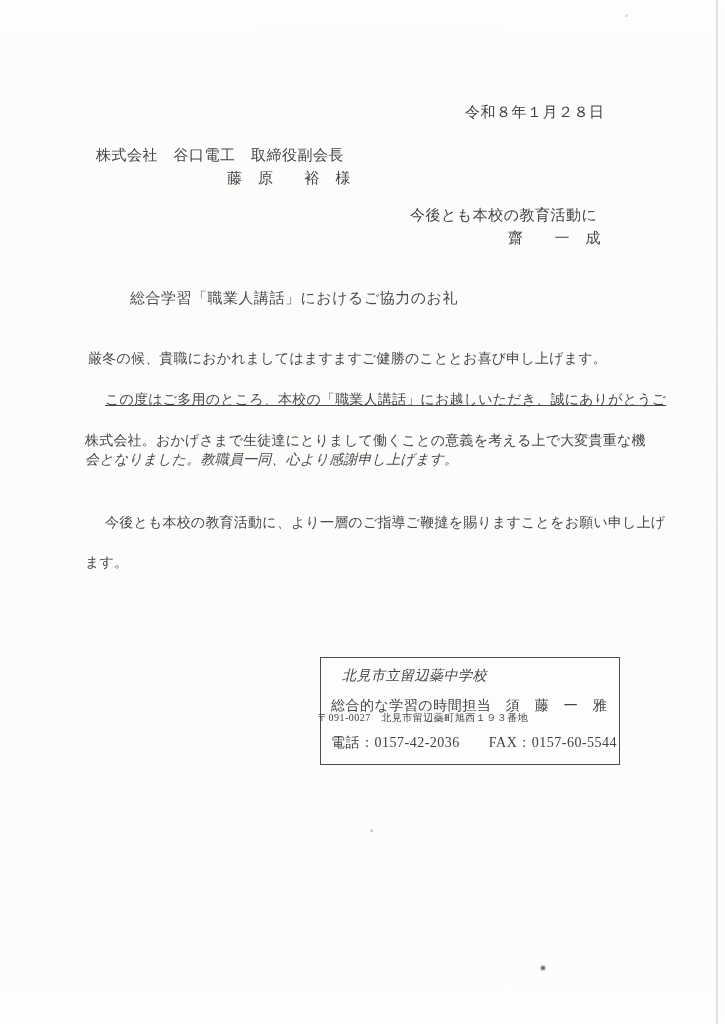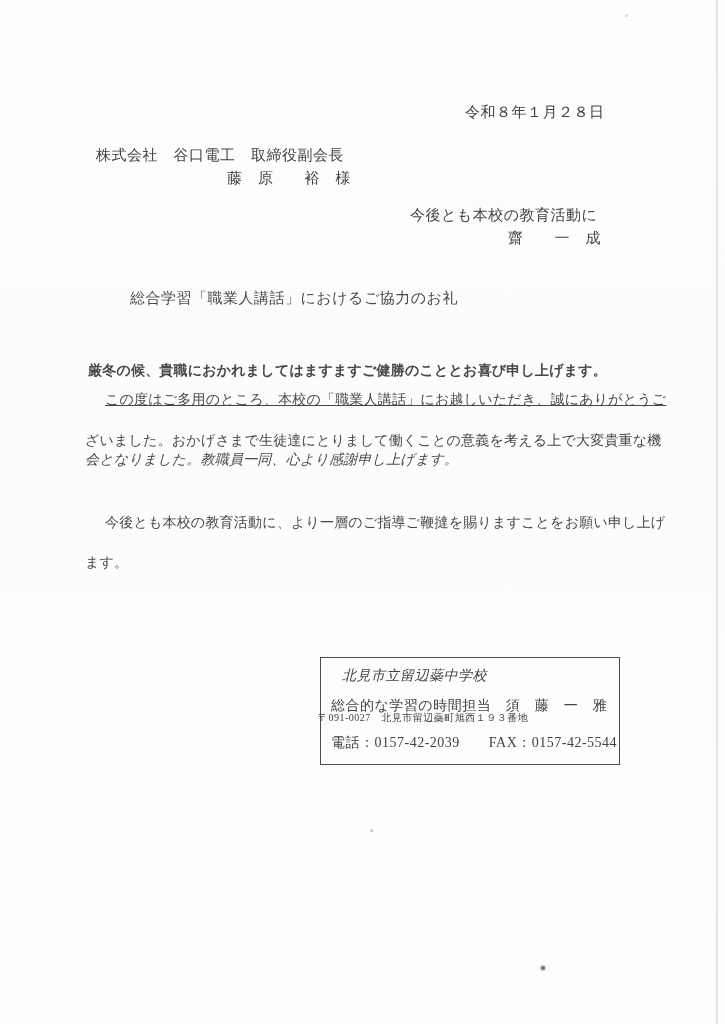--- a/index.html
+++ b/index.html
@@ -24,21 +24,21 @@
     letter-spacing: 0.5px;
   }
   .hdr { font-size: 15px; }
   .body-txt { font-size: 14px; letter-spacing: 0.2px; color: #474747; }
   .date-line      { left: 465px; top: 105px; }
   .recipient-l1   { left: 96px;  top: 148px; }
   .recipient-l2   { left: 227px; top: 171px; }
   .sender-l1      { left: 410px; top: 208px; }
   .sender-l2      { left: 508px; top: 231px; }
   .subject-line   { left: 130px; top: 291px; font-size: 15px; color: #4a4a4a; }
-  .bl0 { left: 88px;  top: 364px; font-weight: bold; }
+  .bl0 { left: 88px;  top: 352px; }
   .bl1 { left: 105px; top: 393px; text-decoration: underline; }
   .bl2 { left: 85px;  top: 434px; }
   .bl3 { left: 85px;  top: 453px; font-style: italic; }
   .bl4 { left: 105px; top: 516px; }
   .bl5 { left: 85px;  top: 556px; }
   .contact-box {
     position: absolute;
     left: 320px;
     top: 657px;
     width: 298px;
@@ -76,29 +76,29 @@
   <div class="line hdr recipient-l1">株式会社　谷口電工　取締役副会長</div>
   <div class="line hdr recipient-l2">藤　原　　裕　様</div>
 
   <div class="line hdr sender-l1">今後とも本校の教育活動に</div>
   <div class="line hdr sender-l2">齋　　一　成</div>
 
   <div class="line subject-line">総合学習「職業人講話」におけるご協力のお礼</div>
 
   <div class="line body-txt bl0">厳冬の候、貴職におかれましてはますますご健勝のこととお喜び申し上げます。</div>
   <div class="line body-txt bl1">この度はご多用のところ、本校の「職業人講話」にお越しいただき、誠にありがとうご</div>
-  <div class="line body-txt bl2">ざいました。おかげさまで生徒達にとりまして働くことの意義を考える上で大変貴重な機</div>
+  <div class="line body-txt bl2">株式会社。おかげさまで生徒達にとりまして働くことの意義を考える上で大変貴重な機</div>
   <div class="line body-txt bl3">会となりました。教職員一同、心より感謝申し上げます。</div>
   <div class="line body-txt bl4">今後とも本校の教育活動に、より一層のご指導ご鞭撻を賜りますことをお願い申し上げ</div>
   <div class="line body-txt bl5">ます。</div>
 
   <div class="contact-box"></div>
   <div class="line cb-l1">北見市立留辺蘂中学校</div>
   <div class="line cb-l2">総合的な学習の時間担当　須　藤　一　雅</div>
   <div class="line cb-l3">〒091-0027　北見市留辺蘂町旭西１９３番地</div>
-  <div class="line cb-l4">電話：0157-42-2039　　FAX：0157-42-5544</div>
+  <div class="line cb-l4">電話：0157-42-2036　　FAX：0157-60-5544</div>
 
   <div class="scan-edge"></div>
   <div class="speck speck-top"></div>
   <div class="speck speck-mid"></div>
   <div class="speck speck-bottom"></div>
 
 </div>
 
 </body></html>

